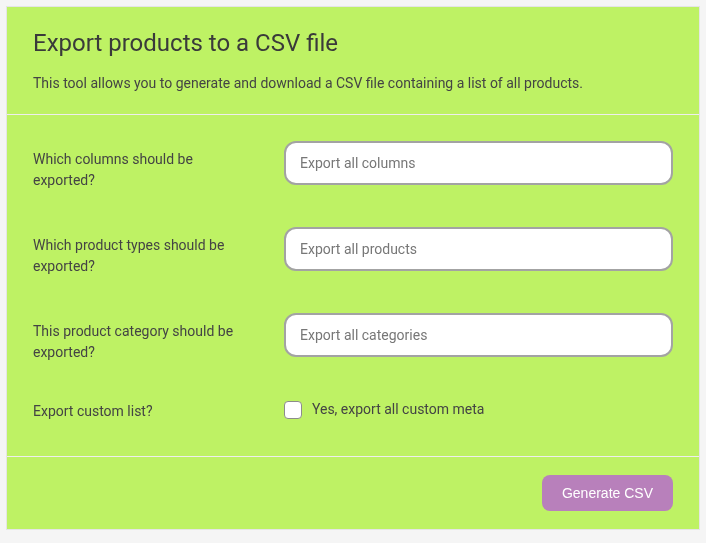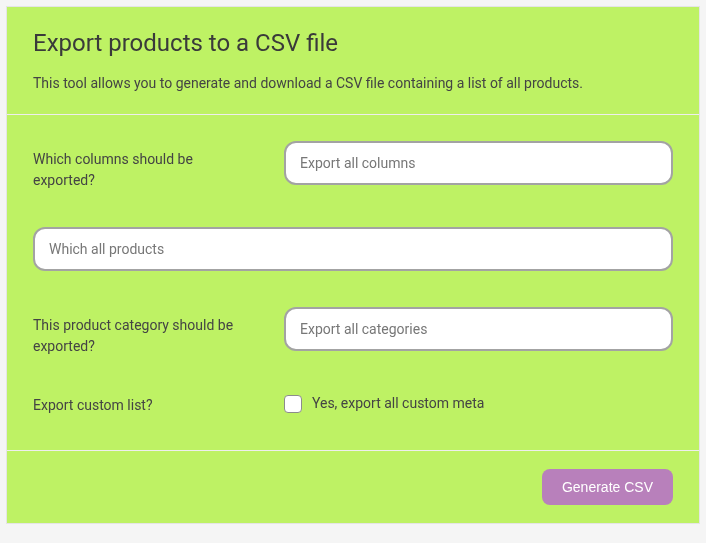--- a/index.html
+++ b/index.html
@@ -114,23 +114,24 @@
     <div class="form-row">
       <div class="form-label">Which columns should be exported?</div>
       <div class="form-control">
         <div class="select-box">
           <span>Export all columns</span>
         </div>
       </div>
     </div>
 
     <div class="form-row">
+      <div class="form-label">Which product types should be exported?</div>
       <div class="form-control">
         <div class="select-box">
-          <span>Which all products</span>
+          <span>Export all products</span>
         </div>
       </div>
     </div>
 
     <div class="form-row">
       <div class="form-label">This product category should be exported?</div>
       <div class="form-control">
         <div class="select-box">
           <span>Export all categories</span>
         </div>

